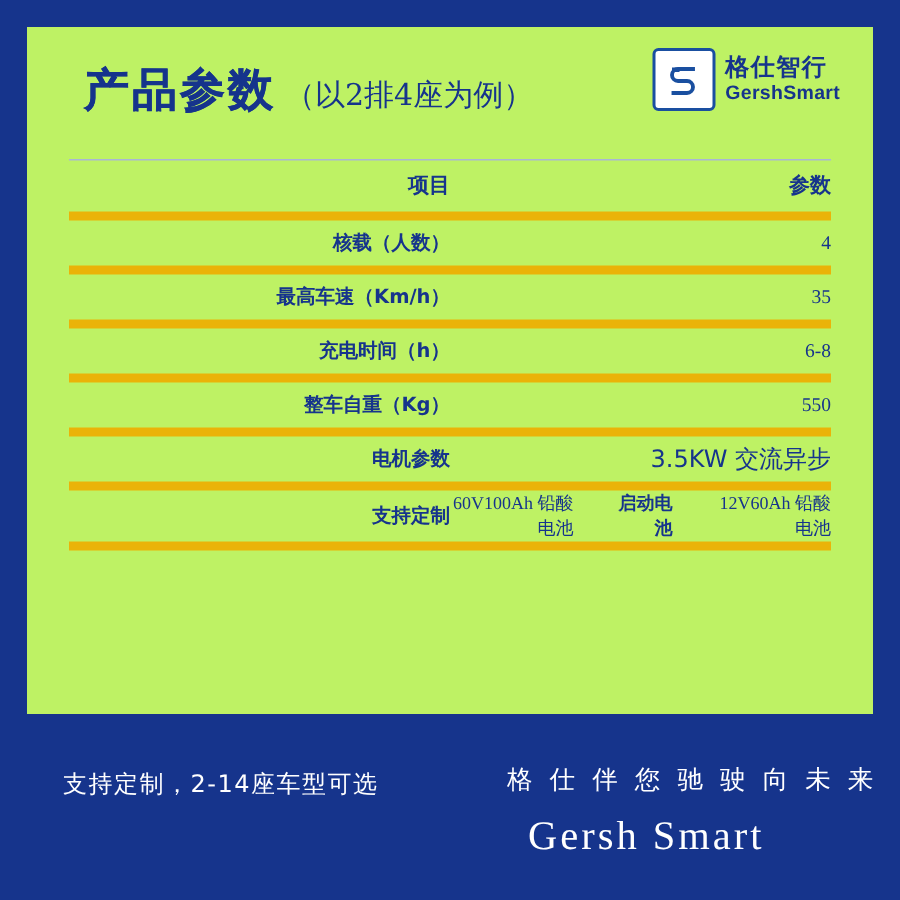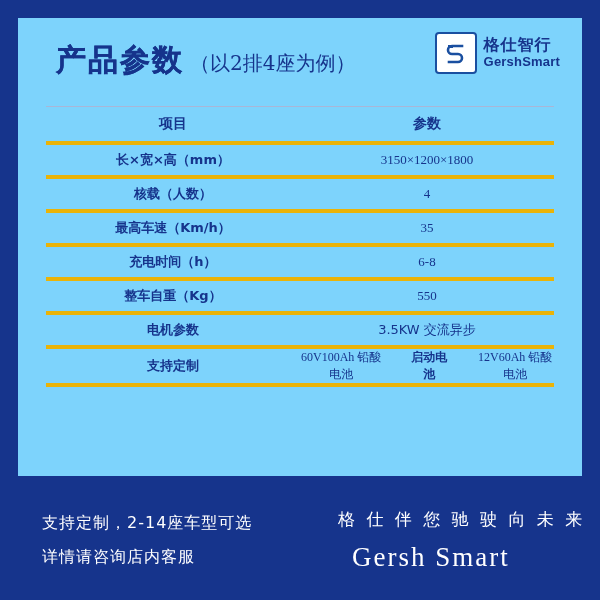--- a/index.html
+++ b/index.html
@@ -19,21 +19,21 @@
     background: #16348c;
     overflow: hidden;
   }
   
   .panel {
     position: absolute;
     left: 18px;
     top: 18px;
     width: 564px;
     height: 458px;
-    background: #7dd3fc;
+    background: #bef264;
   }
   
   .header {
     position: relative;
     height: 70px;
   }
   .title-wrap {
     position: absolute;
     left: 38px;
     top: 22px;
@@ -97,23 +97,23 @@
   table.spec {
     position: absolute;
     left: 28px;
     top: 88px;
     width: 508px;
     border-collapse: collapse;
     table-layout: fixed;
   }
   table.spec td, table.spec th {
     border-top: 1px solid #a9b6d6;
-    border-bottom: 4px solid #eab308;
+    border-bottom: 6px solid #eab308;
     height: 30px;
-    text-align: center;
+    text-align: right;
     vertical-align: middle;
     color: #16348c;
     font-family: "DejaVu Sans", sans-serif;
     font-size: 12.5px;
     font-weight: bold;
     padding: 0;
   }
   table.spec th.hdr {
     font-size: 14px;
     height: 34px;
@@ -124,21 +124,21 @@
     font-size: 13px;
   }
   table.spec td.value {
     font-family: "Liberation Serif", serif;
     font-size: 13px;
     font-weight: normal;
     color: #16348c;
   }
   table.spec td.value-cn {
     font-family: "DejaVu Sans", sans-serif;
-    font-size: 13px;
+    font-size: 16px;
     font-weight: normal;
   }
   .battery-row {
     display: flex;
     justify-content: center;
     align-items: center;
     gap: 28px;
     font-family: "DejaVu Sans", sans-serif;
     font-size: 12px;
     font-weight: normal;
@@ -214,24 +214,20 @@
 
     <table class="spec">
       <thead>
         <tr>
           <th class="hdr label">项目</th>
           <th class="hdr">参数</th>
         </tr>
       </thead>
       <tbody>
         <tr>
-          <td class="label">长×宽×高（mm）</td>
-          <td class="value">3150×1200×1800</td>
-        </tr>
-        <tr>
           <td class="label">核载（人数）</td>
           <td class="value">4</td>
         </tr>
         <tr>
           <td class="label">最高车速（Km/h）</td>
           <td class="value">35</td>
         </tr>
         <tr>
           <td class="label">充电时间（h）</td>
           <td class="value">6-8</td>
@@ -255,19 +251,18 @@
           </td>
         </tr>
       </tbody>
     </table>
 
   </div>
 
   <div class="footer">
     <div class="foot-left">
       <div>支持定制，2-14座车型可选</div>
-      <div>详情请咨询店内客服</div>
     </div>
     <div class="foot-right-cn">格 仕 伴 您 驰 驶 向 未 来</div>
     <div class="foot-right-en">Gersh Smart</div>
   </div>
 
 </div>
 
 </body></html>

